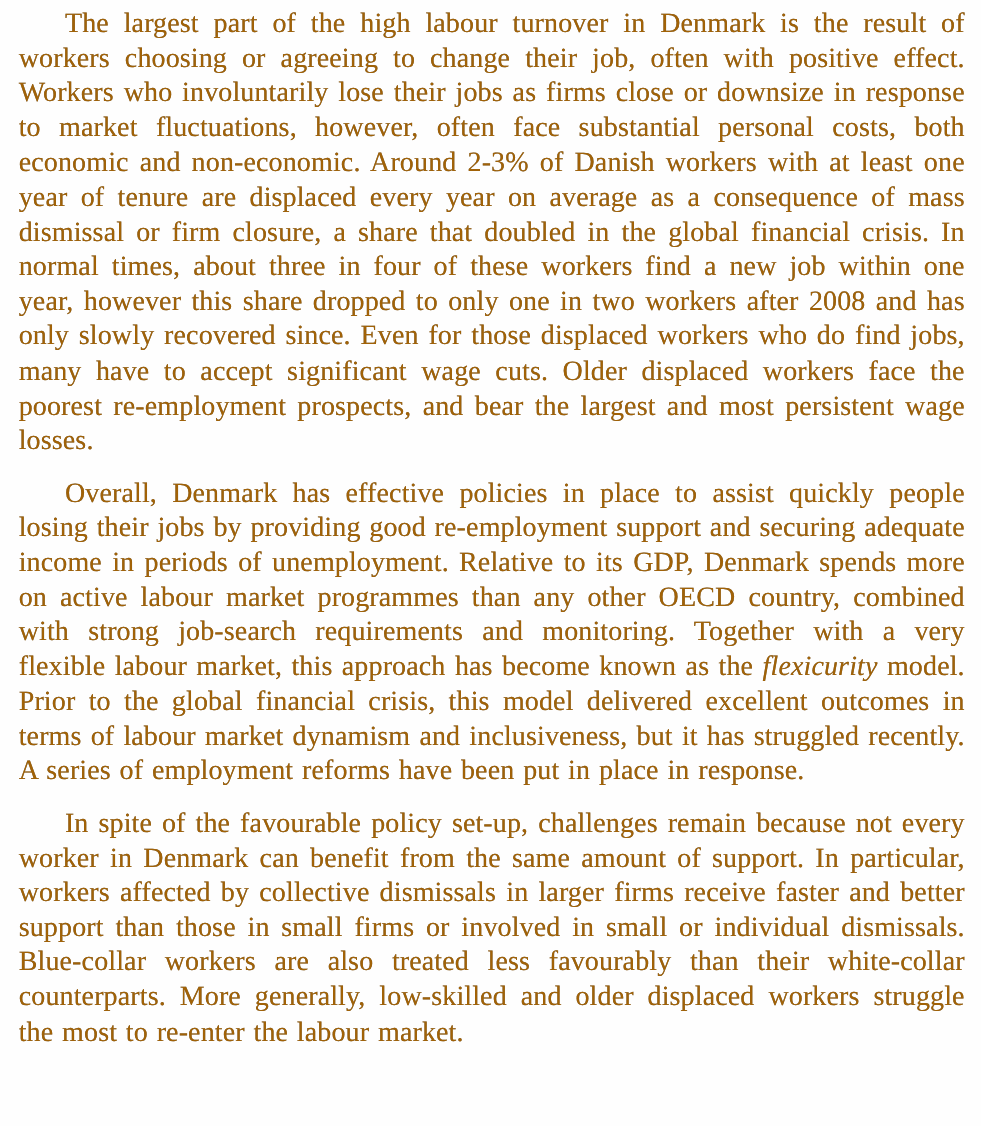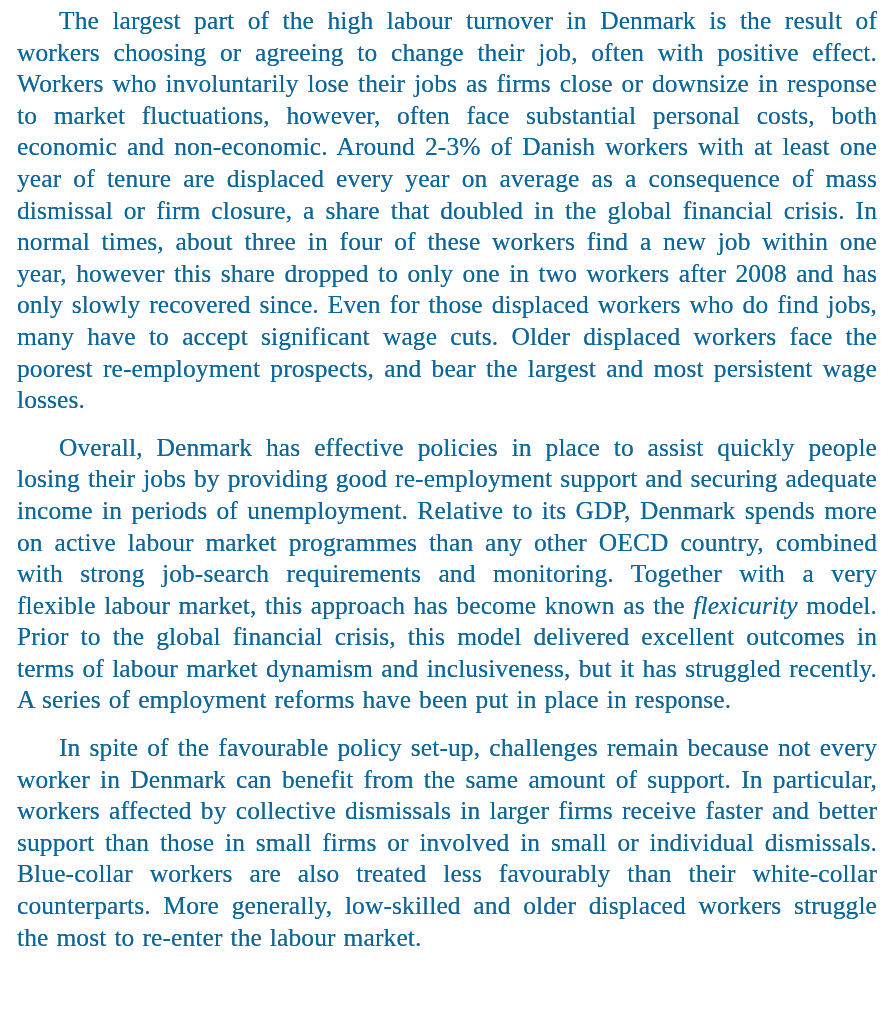--- a/index.html
+++ b/index.html
@@ -13,21 +13,21 @@
     height: 1024px;
     box-sizing: border-box;
     background: #fefefe;
     padding: 5px 15px 0 17px;
     overflow: hidden;
   }
   .doc-text {
     font-family: "Liberation Serif", "DejaVu Serif", serif;
     font-size: 25.5px;
     line-height: 31.6px;
-    color: #0369a1;
+    color: #a16207;
     text-align: justify;
     text-justify: inter-word;
     letter-spacing: 0.1px;
     word-spacing: 1.5px;
   }
   .para {
     margin: 0;
     text-indent: 42px;
   }
   .para + .para {

